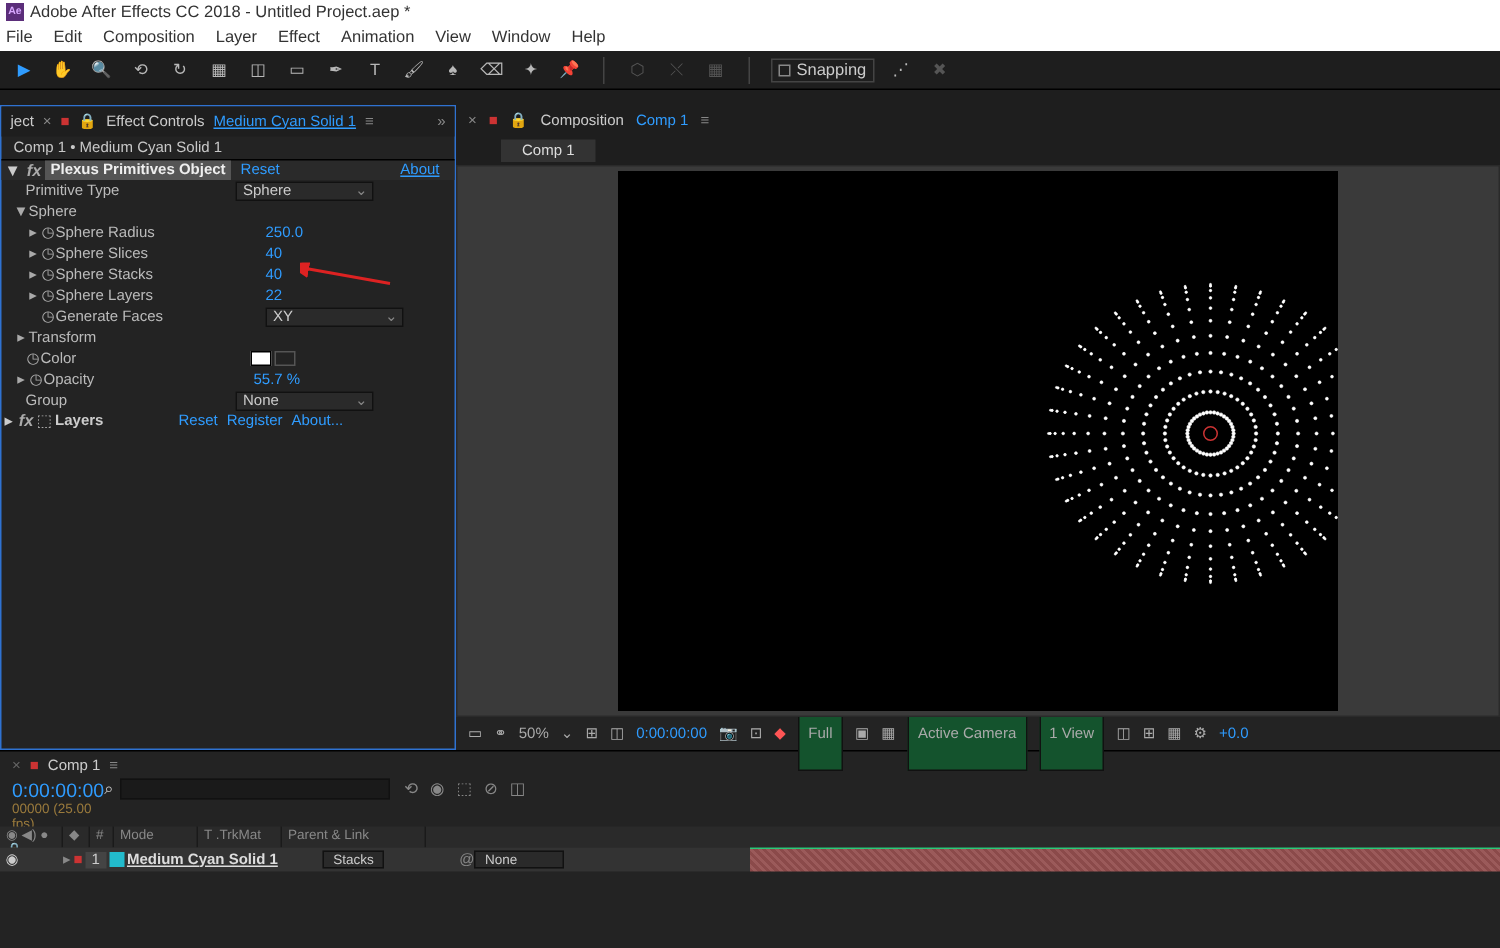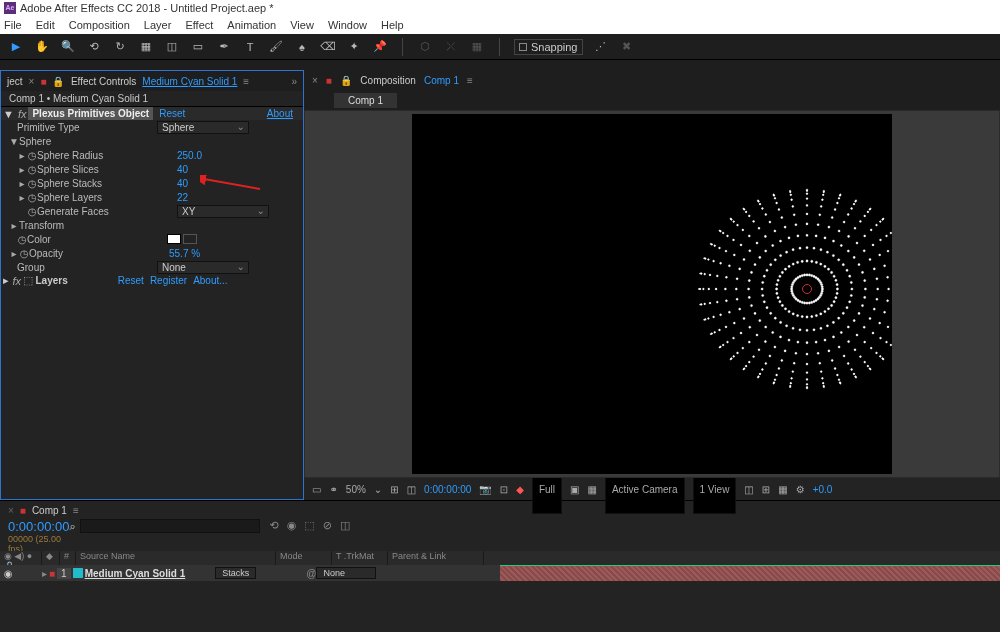--- a/index.html
+++ b/index.html
@@ -13,21 +13,21 @@
 .toolbar .sep { width:1px; height:18px; background:#444; margin:0 4px; }
 .main { display:flex; height:430px;margin-top:10px; }
 .left-panel { width:304px; border:1px solid #2f72d1; background:#232323; display:flex; flex-direction:column; }
 .tabrow { display:flex; align-items:center; height:20px; background:#1e1e1e; padding:0 6px; gap:6px; font-size:10px; }
 .tabrow .close-x { color:#888; }
 .tabrow .link { color:#2f9cff; text-decoration:underline; }
 .tabrow .chev { margin-left:auto; color:#888; }
 .panel-sub { padding:2px 8px; font-size:10px; color:#c8c8c8; }
 .effect-header { display:flex; align-items:center; background:#2a2a2a; border-top:1px solid #000; }
 .effect-header .tri { color:#ccc; padding:0 2px; }
-.effect-header .fx { font-style:italic; color:#aaa; padding:0 2px; }
+.effect-header .fx { font-style:italic; color:#aaa; padding:0 2px;font-weight:bold; }
 .effect-header .name { background:#555; color:#eee; padding:1px 4px; font-weight:bold; font-size:10px; }
 .effect-header .reset { color:#2f9cff; margin-left:6px; font-size:10px; }
 .effect-header .about { color:#2f9cff; margin-left:auto; margin-right:10px; font-size:10px;text-decoration:underline; }
 .prop { display:flex; align-items:center; height:14px; padding:1px 0; font-size:10px; }
 .prop .indent { width:8px; flex-shrink:0; }
 .prop .tri { color:#aaa; width:10px; display:inline-block; text-align:center; }
 .prop .stop { color:#aaa; width:10px; display:inline-block; text-align:center; }
 .prop .label { color:#bbb; flex:0 0 140px; }
 .prop .val { color:#2f9cff; }
 .prop .select { background:#2a2a2a; border:1px solid #111; color:#ccc; padding:0 14px 0 4px; font-size:10px; position:relative; min-width:92px; display:inline-block; }
@@ -40,21 +40,21 @@
 .comp-tabs .close-x { color:#888; }
 .comp-tabs .link { color:#2f9cff; }
 .comp-subtab { height:20px; display:flex; align-items:center; padding-left:30px; }
 .comp-subtab span { background:#333; padding:2px 14px; font-size:10px; color:#ddd; }
 .viewer { flex:1; background:#3a3a3a; display:flex; align-items:center; justify-content:center; position:relative; border:1px solid #2a2a2a; }
 .canvas { width:480px; height:360px; background:#000; position:relative; overflow:hidden; }
 .plexus { position:absolute; left:280px; top:60px; }
 .crosshair { position:absolute; width:10px; height:10px; border:1px solid #c33; border-radius:50%; background:transparent; }
 .viewer-toolbar { height:22px; background:#232323; display:flex; align-items:center; gap:8px; padding:0 8px; font-size:10px; color:#aaa; }
 .viewer-toolbar .blue { color:#2f9cff; }
-.viewer-toolbar .drop { background:#000000; padding:18px 6px; border:1px solid #111;text-align:right; }
+.viewer-toolbar .drop { background:#14532d; padding:18px 6px; border:1px solid #111;text-align:right; }
 .timeline { height:142px; background:#232323; border-top:1px solid #000; display:flex; flex-direction:column; }
 .tl-tabs { height:18px; display:flex; align-items:center; padding:0 8px; gap:6px; font-size:10px; }
 .tl-tabs .close-x { color:#666; }
 .tl-header { height:32px; display:flex; align-items:flex-start; }
 .tc-block { width:98px; padding-left:8px; }
 .tc { color:#2f9cff; font-size:13px; }
 .tc-sub { color:#9a7a3c; font-size:9px; }
 .tl-search { flex:0 0 200px; display:flex; align-items:center; gap:4px; }
 .tl-search input { background:#1a1a1a; border:1px solid #111; color:#aaa; width:180px; height:14px; padding:0 4px; font-size:10px; }
 .tl-icons-right { margin-left:auto; display:flex; gap:8px; padding-right:420px; color:#888; }
@@ -1164,21 +1164,20 @@
         
         
         
       </div>
     </div>
   </div>
   <div class="tl-cols">
     <div style="width:42px">◉ ◀) ● 🔒</div>
     <div style="width:18px">◆</div>
     <div style="width:16px">#</div>
-    <div style="width:200px">Source Name</div>
     <div style="width:56px">Mode</div>
     <div style="width:56px">T .TrkMat</div>
     <div style="width:96px">Parent &amp; Link</div>
   </div>
   <div style="display:flex">
     <div style="width:500px">
       <div class="tl-row">
         <span class="eye">◉</span>
         <span style="width:26px"></span>
         <span style="color:#888">▸</span>

